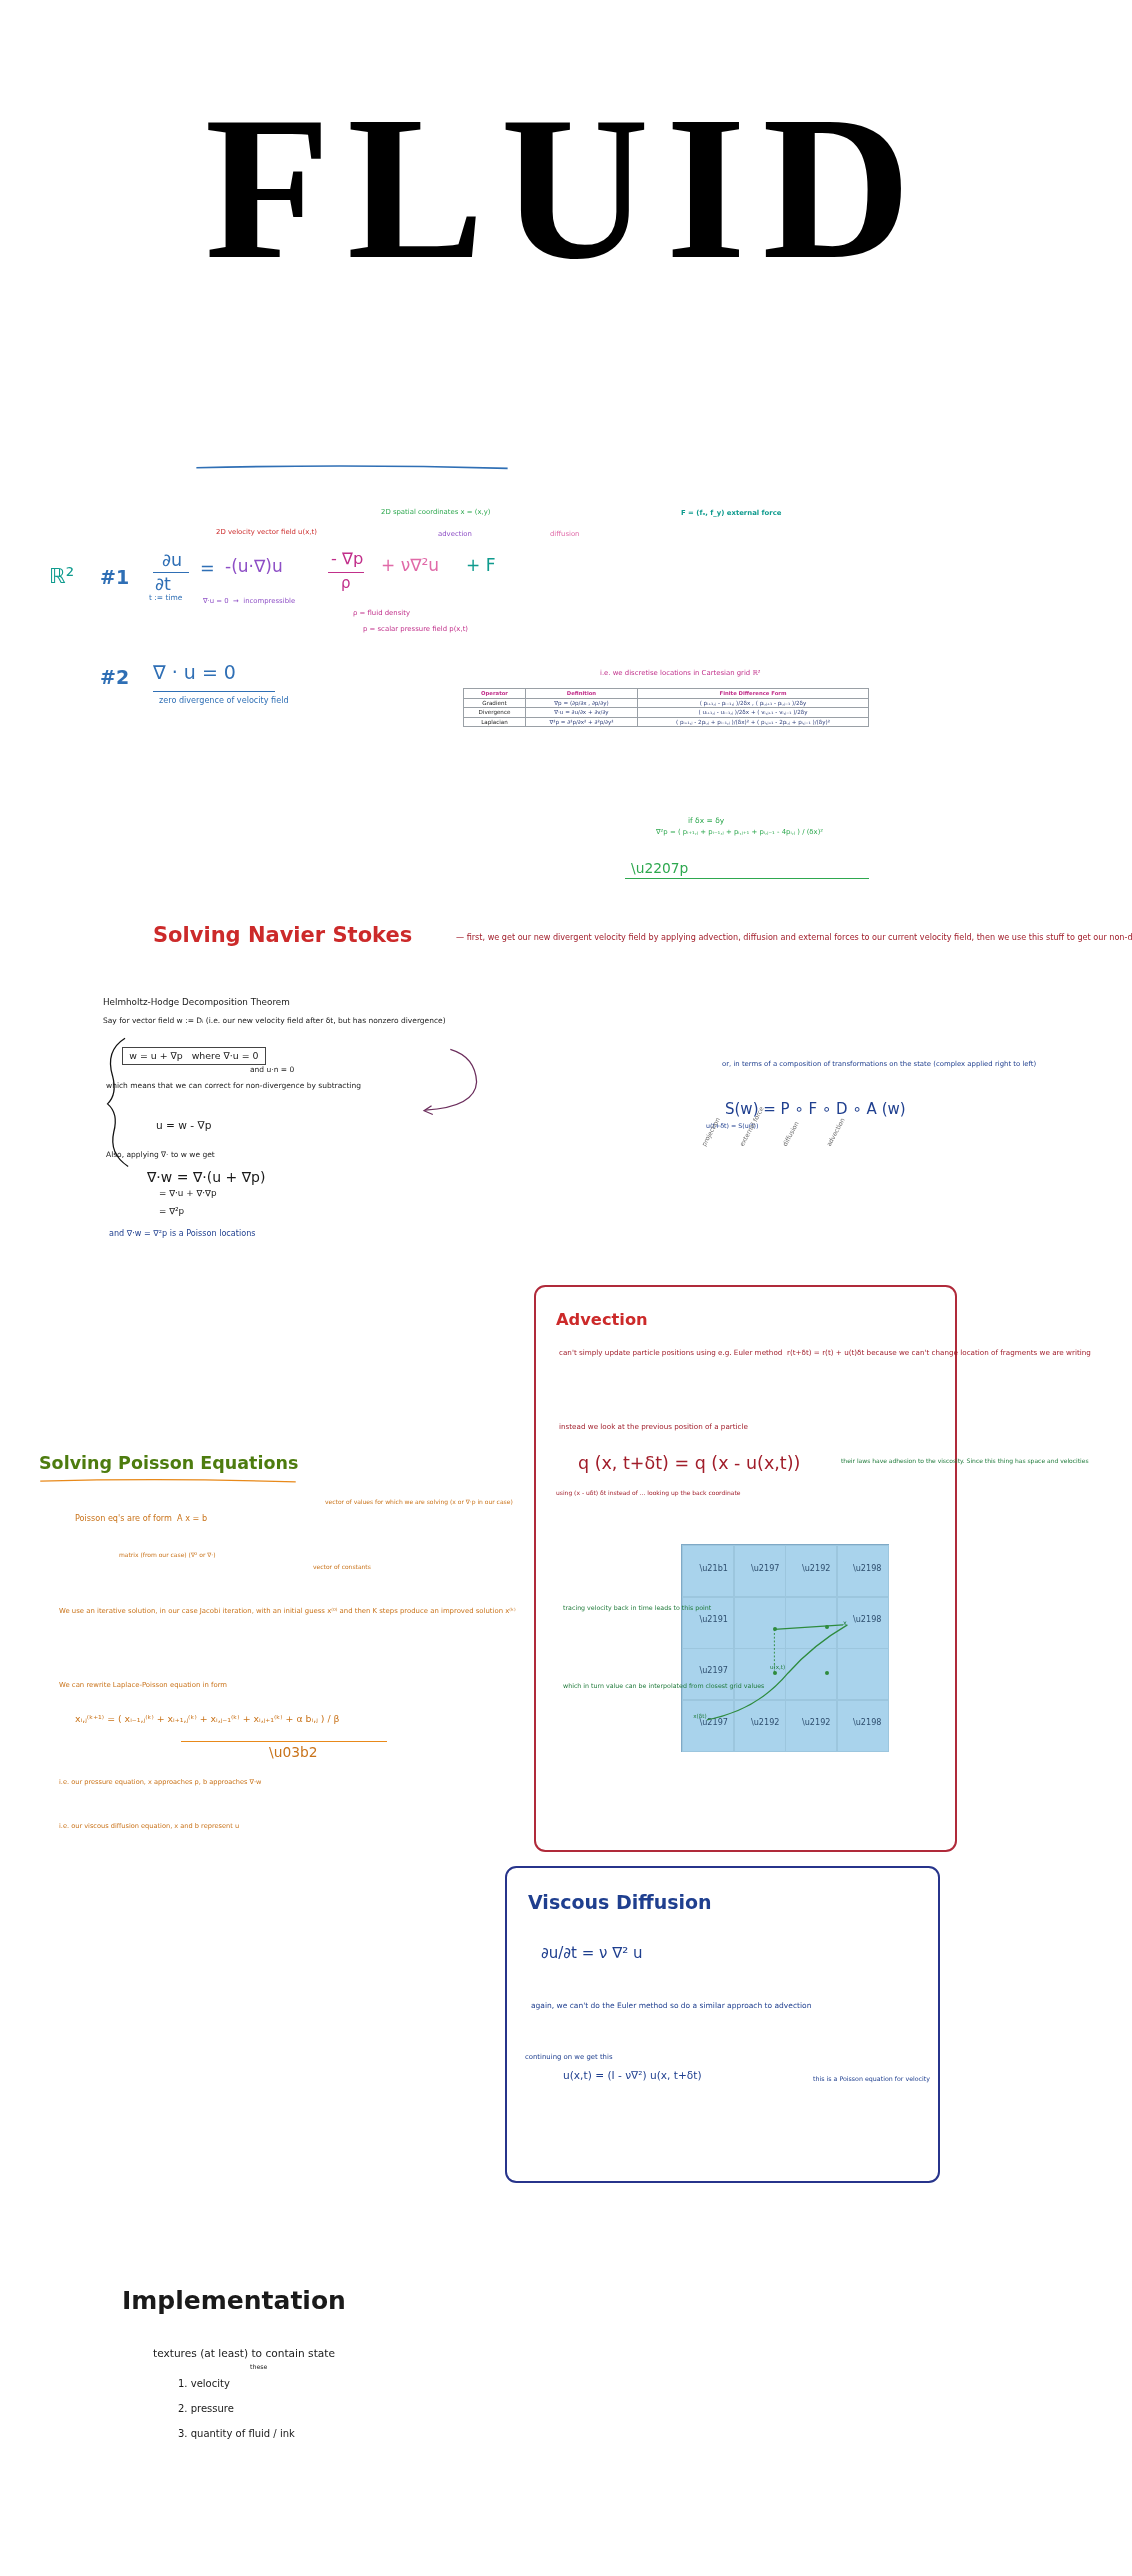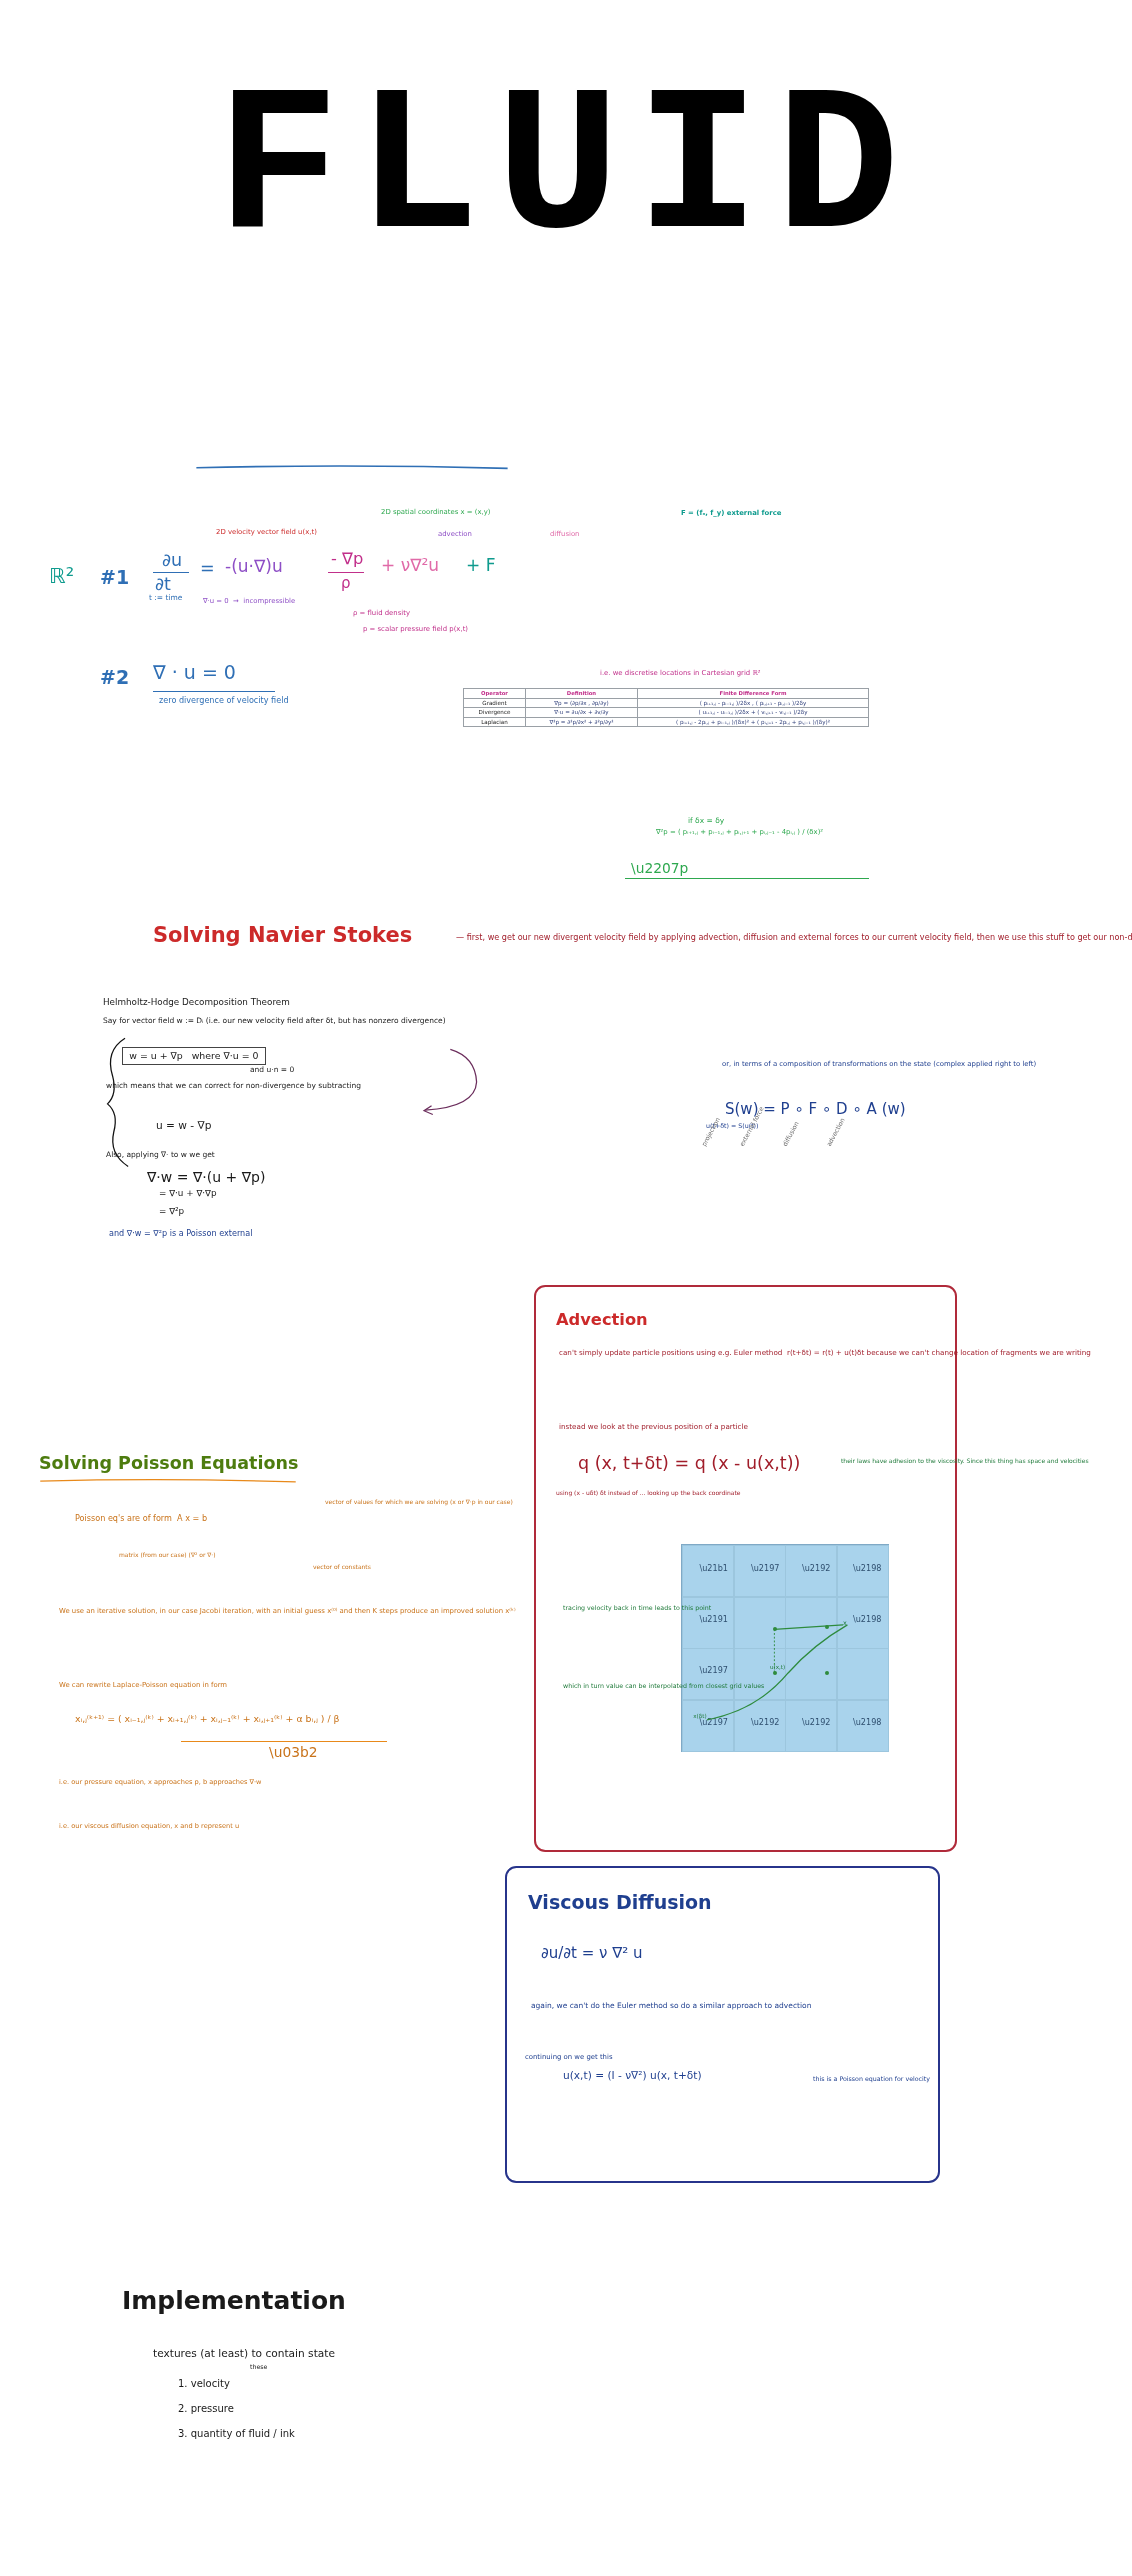--- a/index.html
+++ b/index.html
@@ -4,23 +4,23 @@
 <style>
   html,body{margin:0;padding:0;background:#ffffff;}
   body{
     width:1132px;height:2576px;position:relative;overflow:hidden;
     font-family:"DejaVu Sans", sans-serif;color:#222;
   }
   .pg{position:absolute;inset:0;}
   .abs{position:absolute;}
   
   #title{
-    top:69px;left:0;width:100%;text-align:center;
+    top:85px;left:0;width:100%;text-align:center;
     font-size:206px;line-height:1;font-weight:bold;color:#000;
-    letter-spacing:16.3px;font-family:Liberation Mono, monospace;
+    letter-spacing:16.3px;font-family:Liberation Serif, serif;
   }
   
   .ink{white-space:pre;line-height:1.25;}
   .blue{color:#2f6fb5;}
   .dblue{color:#1f3f8f;}
   .teal{color:#0f9b8e;}
   .green{color:#2ea84f;}
   .dgreen{color:#1f7a3a;}
   .red{color:#cc2a2a;}
   .dred{color:#a11d2a;}
@@ -139,21 +139,21 @@
   <div class="abs ink blk" style="top:997px;left:103px;font-size:8.8px;">Helmholtz-Hodge Decomposition Theorem</div>
   <div class="abs ink blk" style="top:1016px;left:103px;font-size:7.5px;width:350px;">Say for vector field w := Dᵢ (i.e. our new velocity field after δt, but has nonzero divergence)</div>
   <div class="abs ink blk" style="top:1047px;left:122px;font-size:9.4px;border:0.6px solid #444;padding:1.9px 6.3px;">w = u + ∇p   where ∇·u = 0</div>
   <div class="abs ink blk" style="top:1065px;left:250px;font-size:7.5px;">and u·n = 0</div>
   <div class="abs ink blk" style="top:1081px;left:106px;font-size:7.5px;width:281px;">which means that we can correct for non-divergence by subtracting</div>
   <div class="abs ink blk" style="top:1119px;left:156px;font-size:10.6px;">u = w - ∇p</div>
   <div class="abs ink blk" style="top:1150px;left:106px;font-size:7.5px;">Also, applying ∇· to w we get</div>
   <div class="abs ink blk" style="top:1169px;left:147px;font-size:14px;">∇·w = ∇·(u + ∇p)</div>
   <div class="abs ink blk" style="top:1188px;left:159px;font-size:8.8px;">= ∇·u + ∇·∇p</div>
   <div class="abs ink blk" style="top:1206px;left:159px;font-size:8.8px;">= ∇²p</div>
-  <div class="abs ink dblue" style="top:1228px;left:109px;font-size:8.1px;">and ∇·w = ∇²p is a Poisson external</div>
+  <div class="abs ink dblue" style="top:1228px;left:109px;font-size:8.1px;">and ∇·w = ∇²p is a Poisson locations</div>
 
   <svg style="top:1038px;left:100px;" width="563" height="163" viewBox="0 0 900 260">
     <path d="M40 0 Q 8 20 20 60 Q 28 90 12 105 Q 30 120 22 150 Q 14 185 45 205" stroke="#111" stroke-width="2" fill="none"></path>
     <path d="M560 18 Q 600 30 602 70 Q 600 110 520 115" stroke="#6b2d5c" stroke-width="2" fill="none"></path>
     <path d="M530 108 L 518 116 L 532 122" stroke="#6b2d5c" stroke-width="2" fill="none"></path>
   </svg>
 
   <div class="abs ink dblue" style="top:1060px;left:722px;font-size:6.9px;width:225px;line-height:1.4;">or, in terms of a composition of transformations on the state (complex applied right to left)</div>
   <div class="abs ink dblue" style="top:1100px;left:725px;font-size:15px;">S(w) = P ∘ F ∘ D ∘ A (w)</div>
   <div class="abs ink dblue" style="top:1122px;left:706px;font-size:6.3px;">u(t+δt) = S(u(t))</div>

